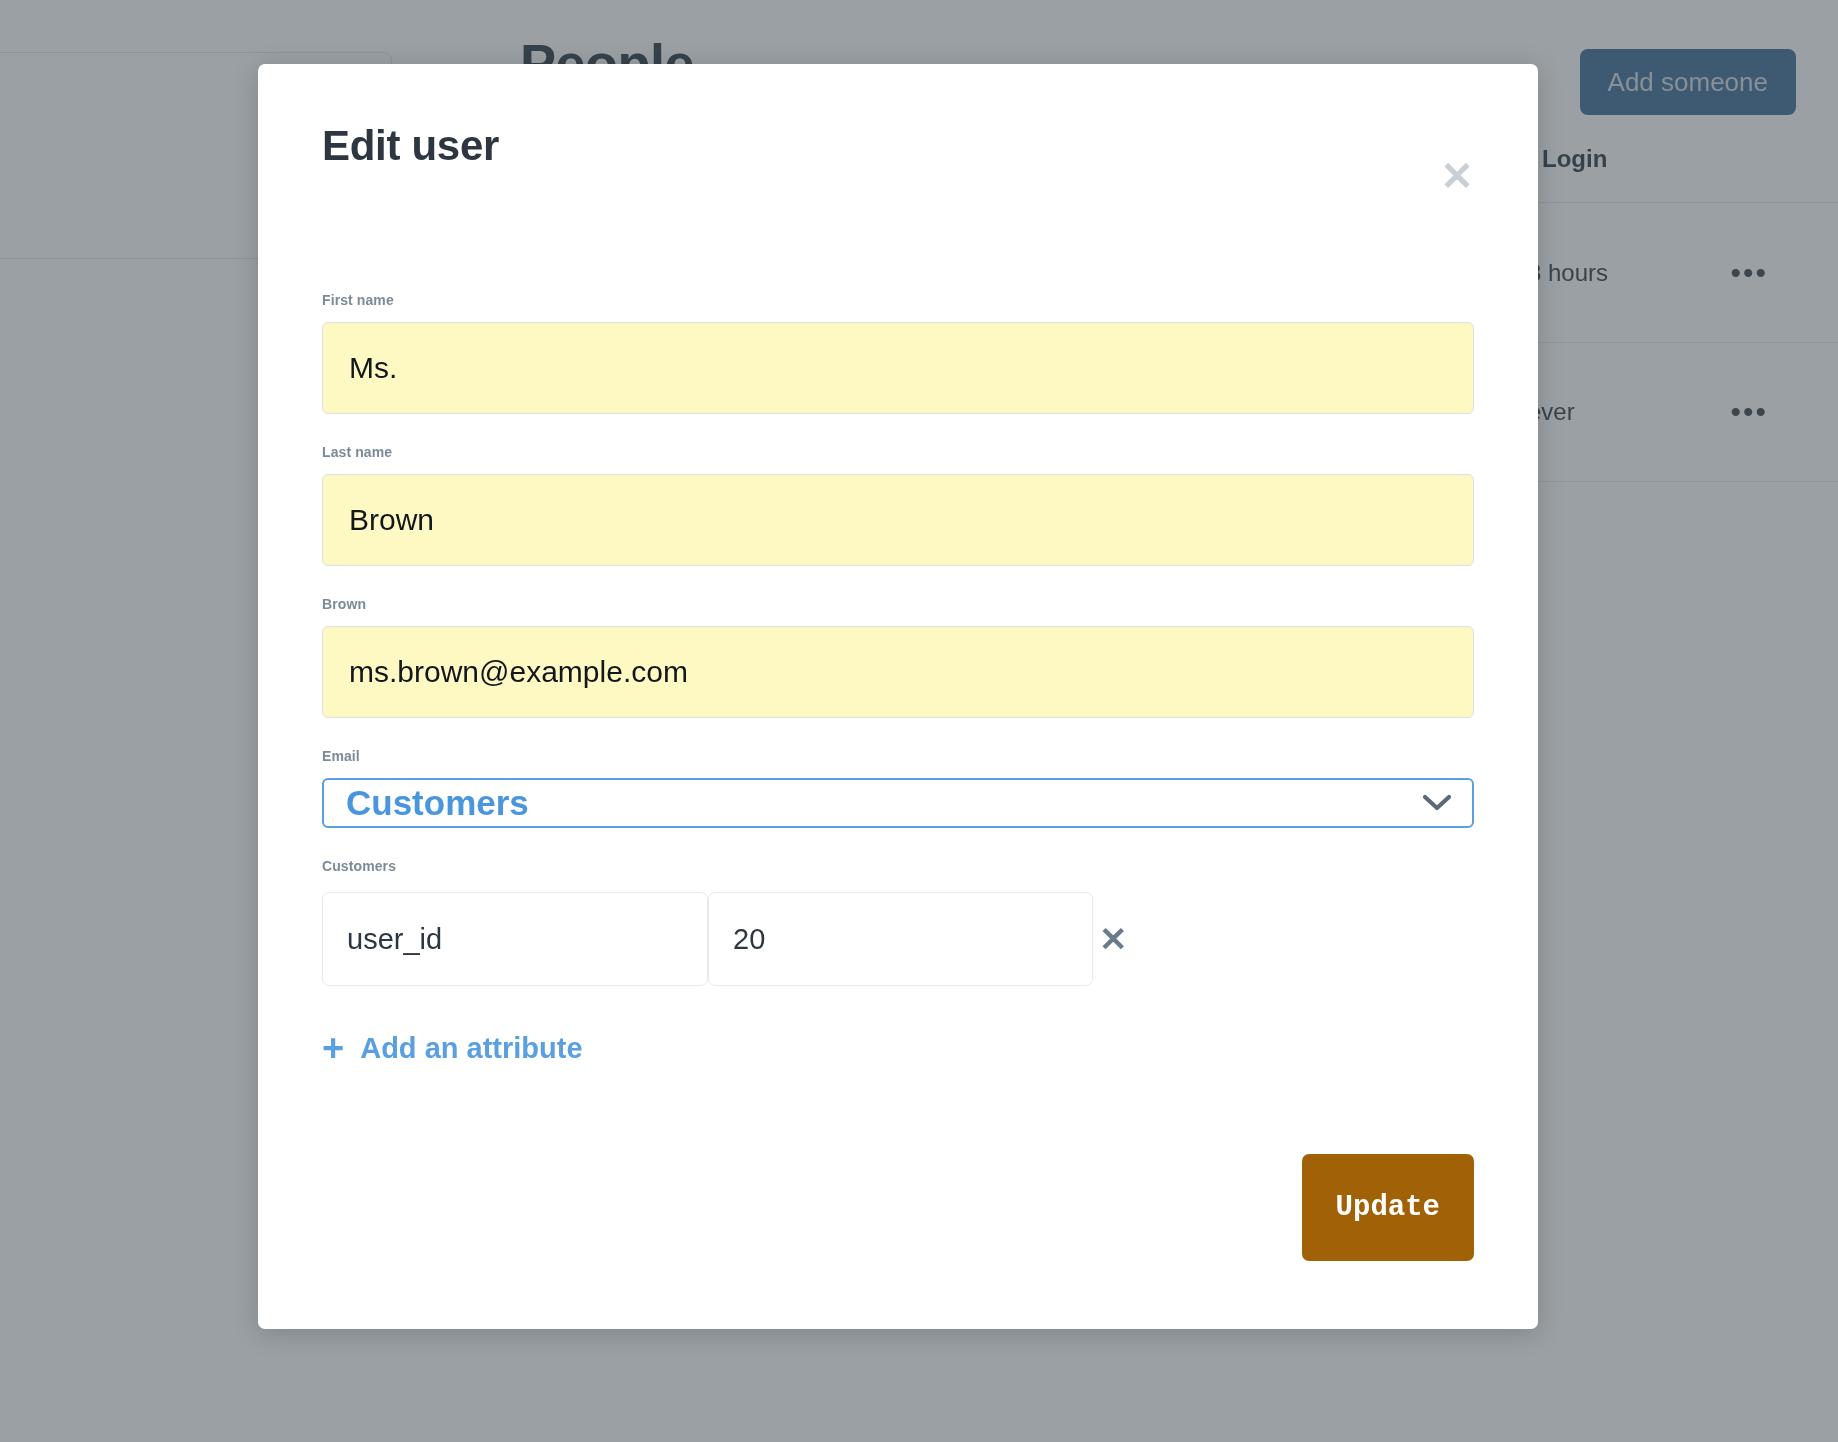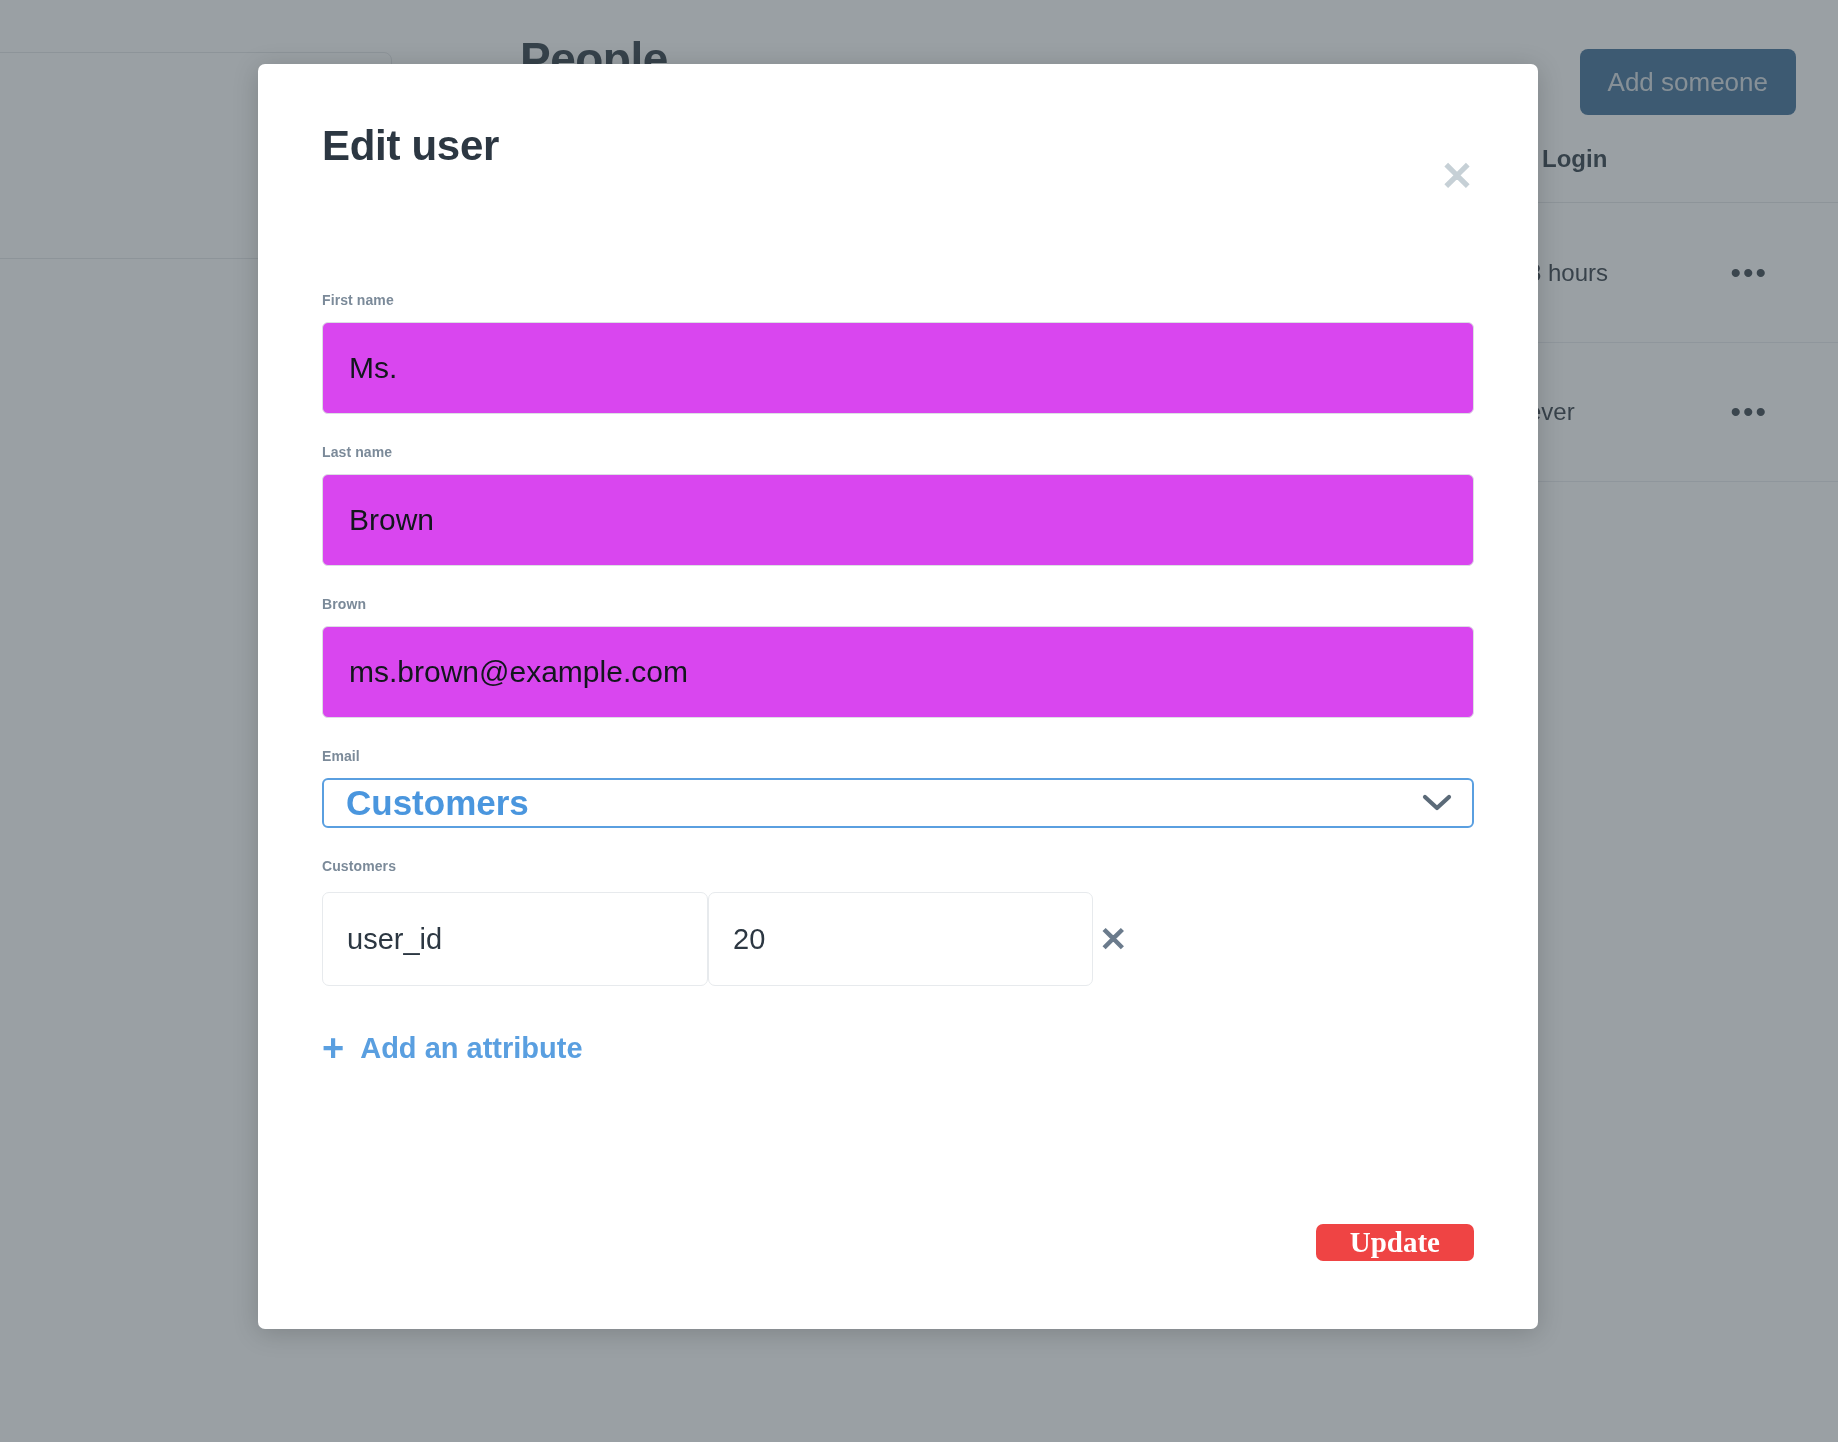--- a/index.html
+++ b/index.html
@@ -28,21 +28,21 @@
     width: 430px;
     height: 205px;
     background: #ffffff;
     border: 1px solid #e3e6e9;
     border-radius: 8px;
   }
   .bg-title {
     position: absolute;
     left: 520px;
     top: 32px;
-    font-size: 46px;
+    font-size: 54px;
     font-weight: 700;
     color: #2f3b45;
     letter-spacing: -0.5px;
   }
   .bg-add-btn {
     position: absolute;
     right: 42px;
     top: 49px;
     background: #3e6d96;
     color: #d6dde3;
@@ -159,21 +159,21 @@
     margin-bottom: 14px;
     letter-spacing: 0.1px;
   }
   .text-input {
     display: block;
     width: 100%;
     box-sizing: border-box;
     height: 92px;
     border: 1px solid #dcdfe3;
     border-radius: 6px;
-    background: #d946ef;
+    background: #fef9c3;
     font-size: 30px;
     color: #12171c;
     padding: 0 26px;
     font-family: "Liberation Sans", sans-serif;
     outline: none;
   }
   .select-wrap {
     position: relative;
     width: 100%;
   }
@@ -257,30 +257,30 @@
     line-height: 0.8;
     color: #5a9fe0;
   }
 
   .modal-footer {
     position: absolute;
     right: 64px;
     bottom: 68px;
   }
   .update-btn {
-    background: #ef4444;
+    background: #a16207;
     color: #ffffff;
     border: none;
     border-radius: 7px;
     font-size: 29px;
     font-weight: 700;
-    padding: 4px 34px;
+    padding: 39px 34px;
     line-height: 1;
     cursor: pointer;
-    font-family: Liberation Serif, serif;
+    font-family: Liberation Mono, monospace;
   }
 </style>
 </head>
 <body>
 
 <div id="backdrop-page">
   <div class="bg-panel"></div>
 
   <div class="bg-title">People</div>
 

